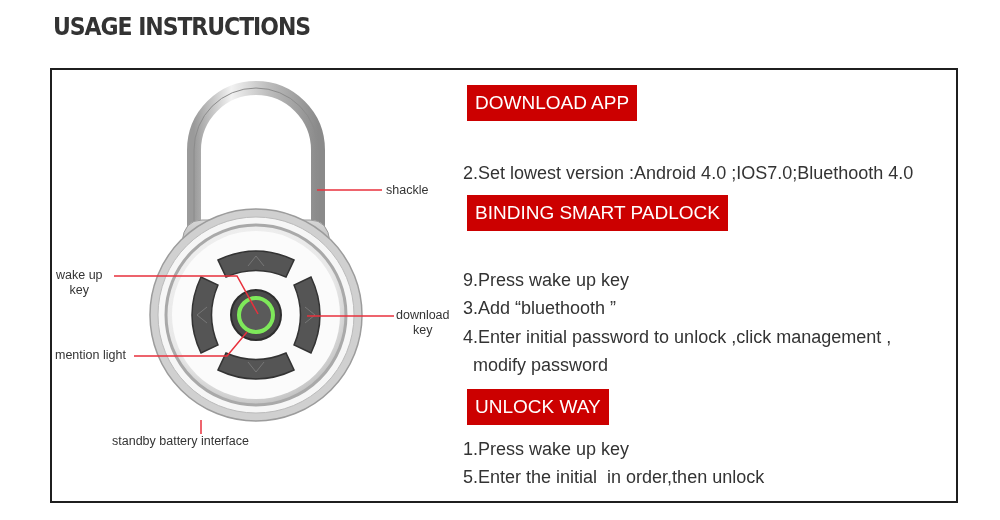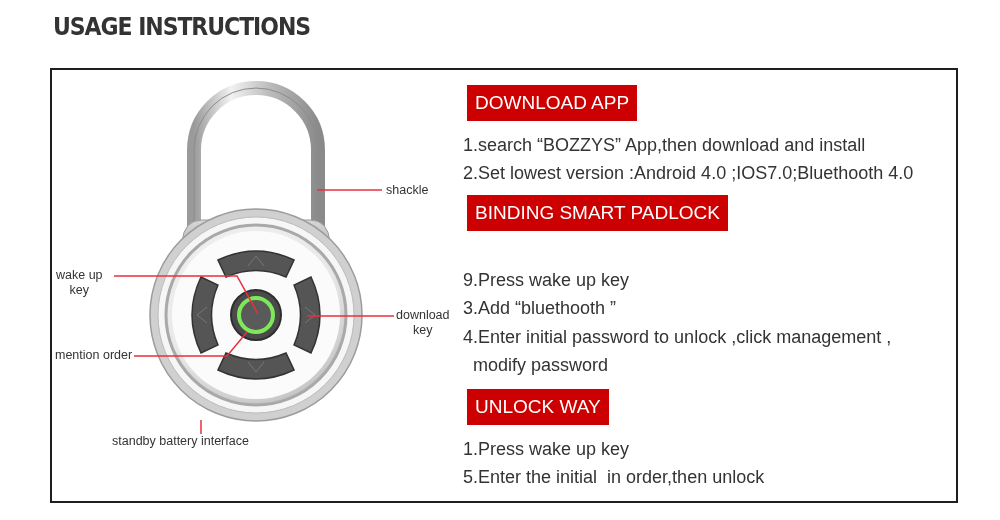--- a/index.html
+++ b/index.html
@@ -114,29 +114,28 @@
     <div class="callout" style="left:4px; top:198px;">
       <div>wake up</div>
       <div>key</div>
     </div>
 
     <div class="callout" style="left:344px; top:238px;">
       <div>download</div>
       <div>key</div>
     </div>
 
-    <span class="callout" style="left:3px; top:278px;">mention order</span>
+    <span class="callout" style="left:3px; top:278px;">mention light</span>
 
     <span class="callout" style="left:60px; top:364px;">standby battery interface</span>
   </div>
 
   <div class="content">
 
     <div class="banner" style="top:15px;">DOWNLOAD APP</div>
-    <div class="step" style="top:64px;">1.search “BOZZYS” App,then download and install</div>
     <div class="step" style="top:92px;">2.Set lowest version :Android 4.0 ;IOS7.0;Bluethooth 4.0</div>
 
     <div class="banner" style="top:125px;">BINDING SMART PADLOCK</div>
     <div class="step" style="top:199px;">9.Press wake up key</div>
     <div class="step" style="top:227px;">3.Add “bluethooth ”</div>
     <div class="step" style="top:256px;">4.Enter initial password to unlock ,click management ,</div>
     <div class="step" style="top:284px; white-space:pre;">  modify password</div>
 
     <div class="banner" style="top:319px;">UNLOCK WAY</div>
     <div class="step" style="top:368px;">1.Press wake up key</div>

